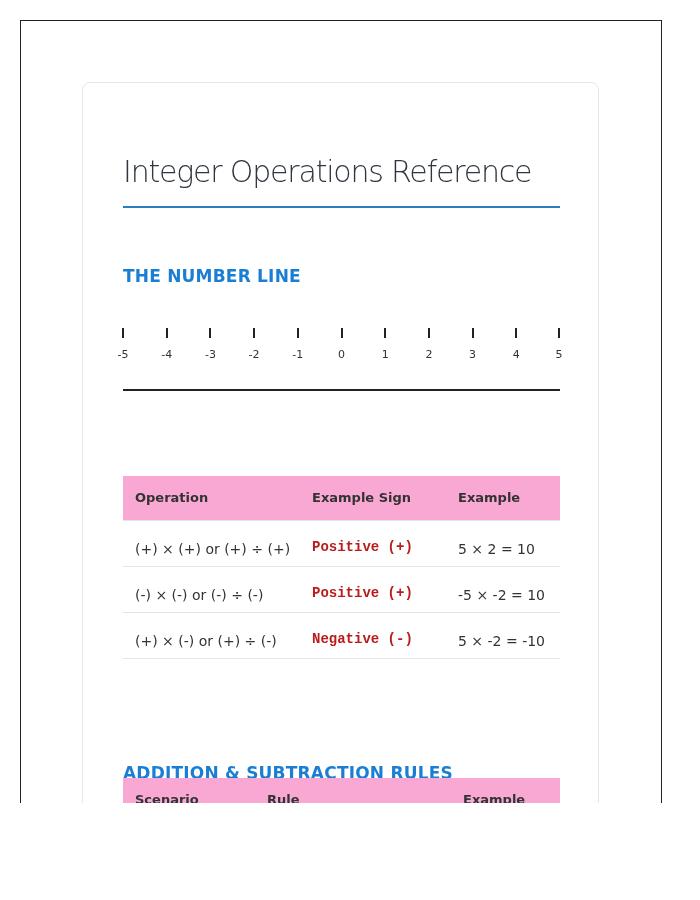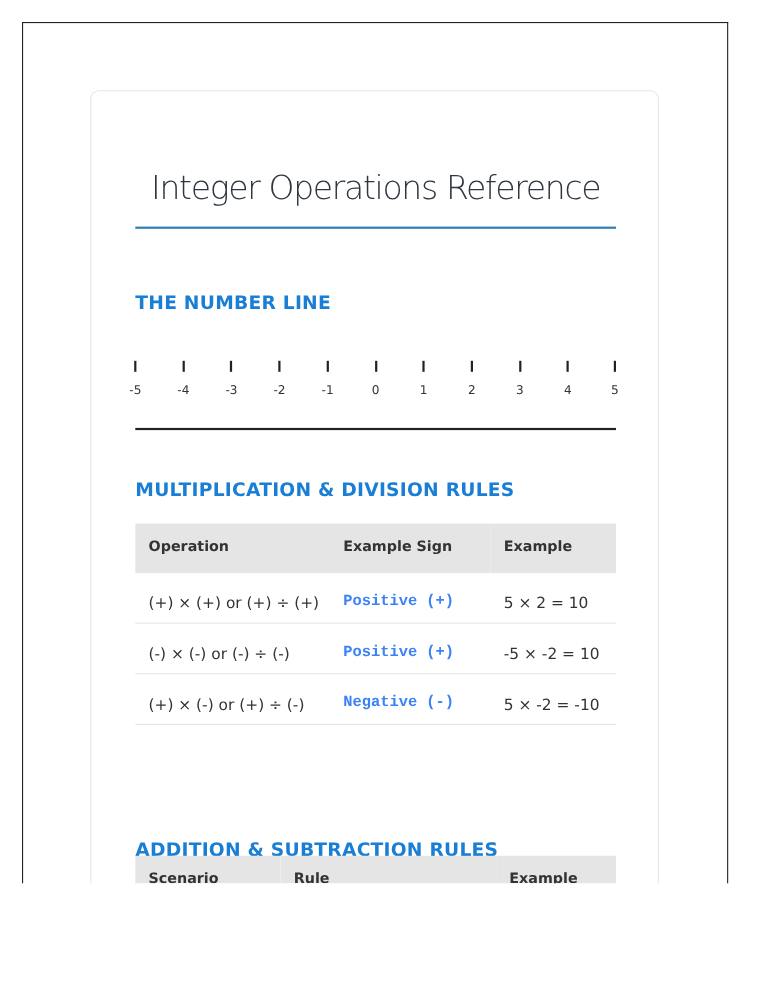--- a/index.html
+++ b/index.html
@@ -36,21 +36,21 @@
       border: 1px solid #e6e6e6;
       border-radius: 8px;
       background: #ffffff;
       box-sizing: border-box;
     }
     .title {
       position: absolute;
       left: 40px;
       top: 62px;
       width: 437px;
-      text-align: center;
+      text-align: left;
       font-family: "DejaVu Sans", sans-serif;
       font-weight: 200;
       font-size: 30px;
       letter-spacing: -1.2px;
       color: #2f3640;
       line-height: 54px;
       margin: 0;
     }
     .title-rule {
       position: absolute;
@@ -110,21 +110,21 @@
       background: #222222;
     }
     table.rules {
       position: absolute;
       left: 40px;
       width: 437px;
       border-collapse: collapse;
       font-family: "DejaVu Sans", sans-serif;
     }
     table.rules th {
-      background: #e5e5e5;
+      background: #f9a8d4;
       font-size: 13px;
       font-weight: 600;
       color: #333333;
       text-align: left;
       height: 44px;
       padding: 0 0 0 12px;
       border-bottom: 1px solid #e3e5e8;
       box-sizing: border-box;
     }
     table.rules td {
@@ -133,21 +133,21 @@
       height: 46px;
       padding: 12px 0 0 12px;
       border-bottom: 1px solid #e3e5e8;
       box-sizing: border-box;
       white-space: nowrap;
     }
     .sign {
       font-family: "Liberation Mono", "DejaVu Sans Mono", monospace;
       font-weight: bold;
       font-size: 14px;
-      color: #3b82f6;
+      color: #b91c1c;
       position: relative;
       top: -3px;
     }
     .col-op { width: 177px; }
     .col-sign { width: 146px; }
     .col-ex { width: 114px; }
     .col-scn { width: 132px; }
     .col-rule { width: 196px; }
     .col-ex2 { width: 109px; }
   </style>
@@ -203,21 +203,20 @@
         <div class="tick-mark"></div>
         <span class="tick-label">4</span>
       </div>
       <div class="tick" style="left:436px;">
         <div class="tick-mark"></div>
         <span class="tick-label">5</span>
       </div>
       <div class="axis-line"></div>
     </div>
 
-    <h2 class="section-heading" style="top:351px;">Multiplication &amp; Division Rules</h2>
 
     <table class="rules" style="top:393px;">
       <thead>
         <tr>
           <th class="col-op">Operation</th>
           <th class="col-sign">Example Sign</th>
           <th class="col-ex">Example</th>
         </tr>
       </thead>
       <tbody>

